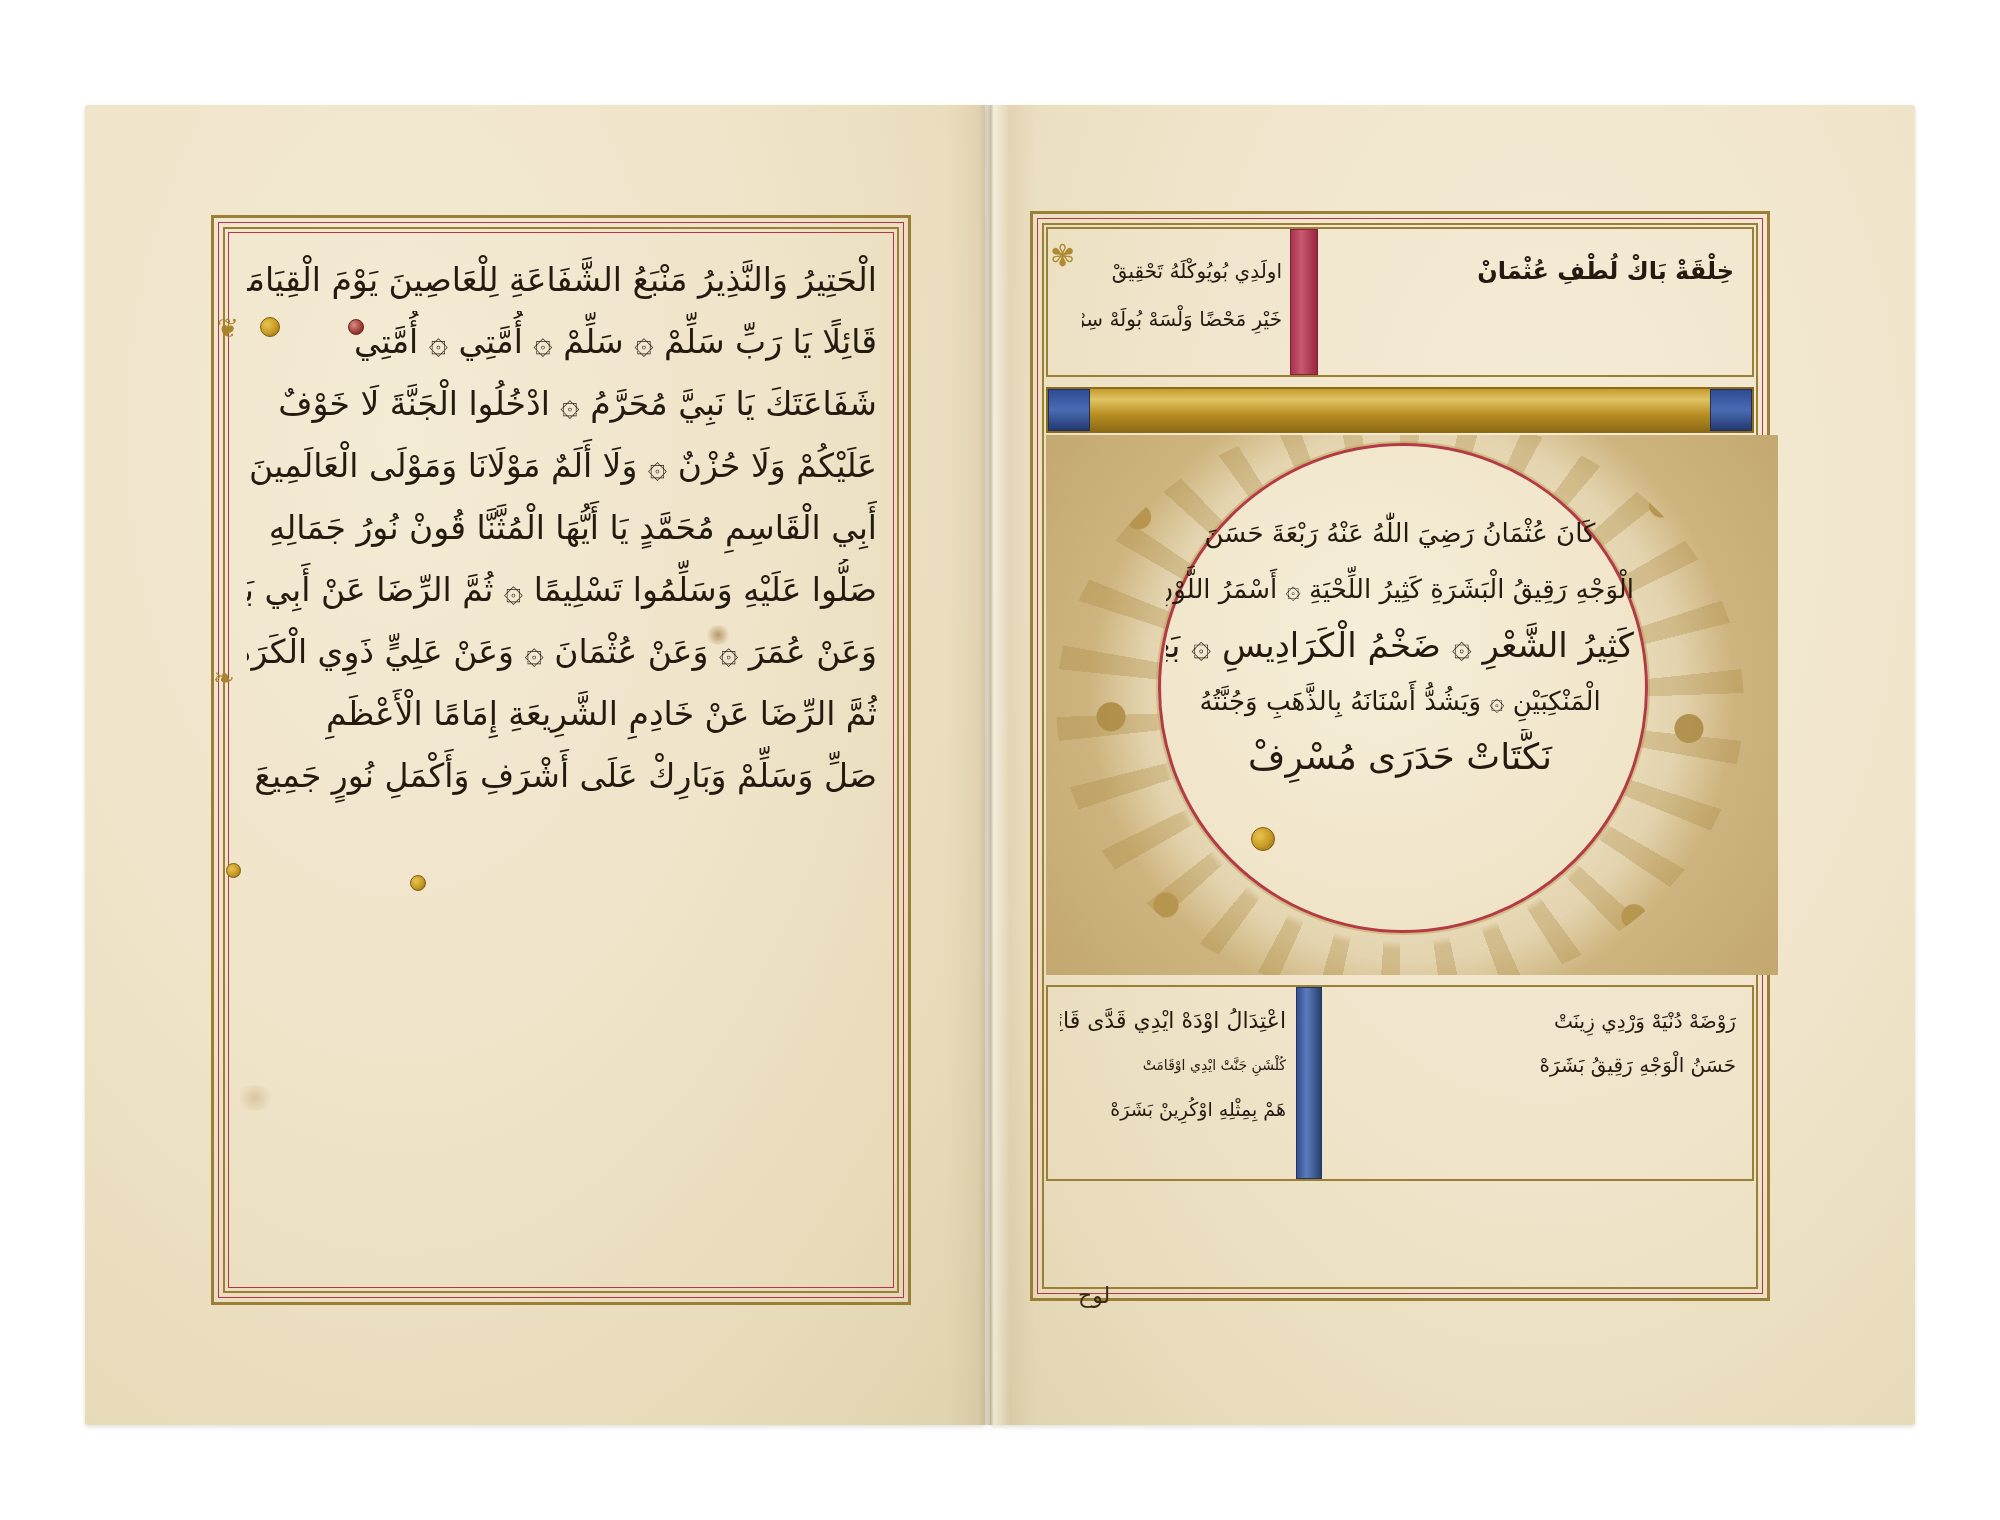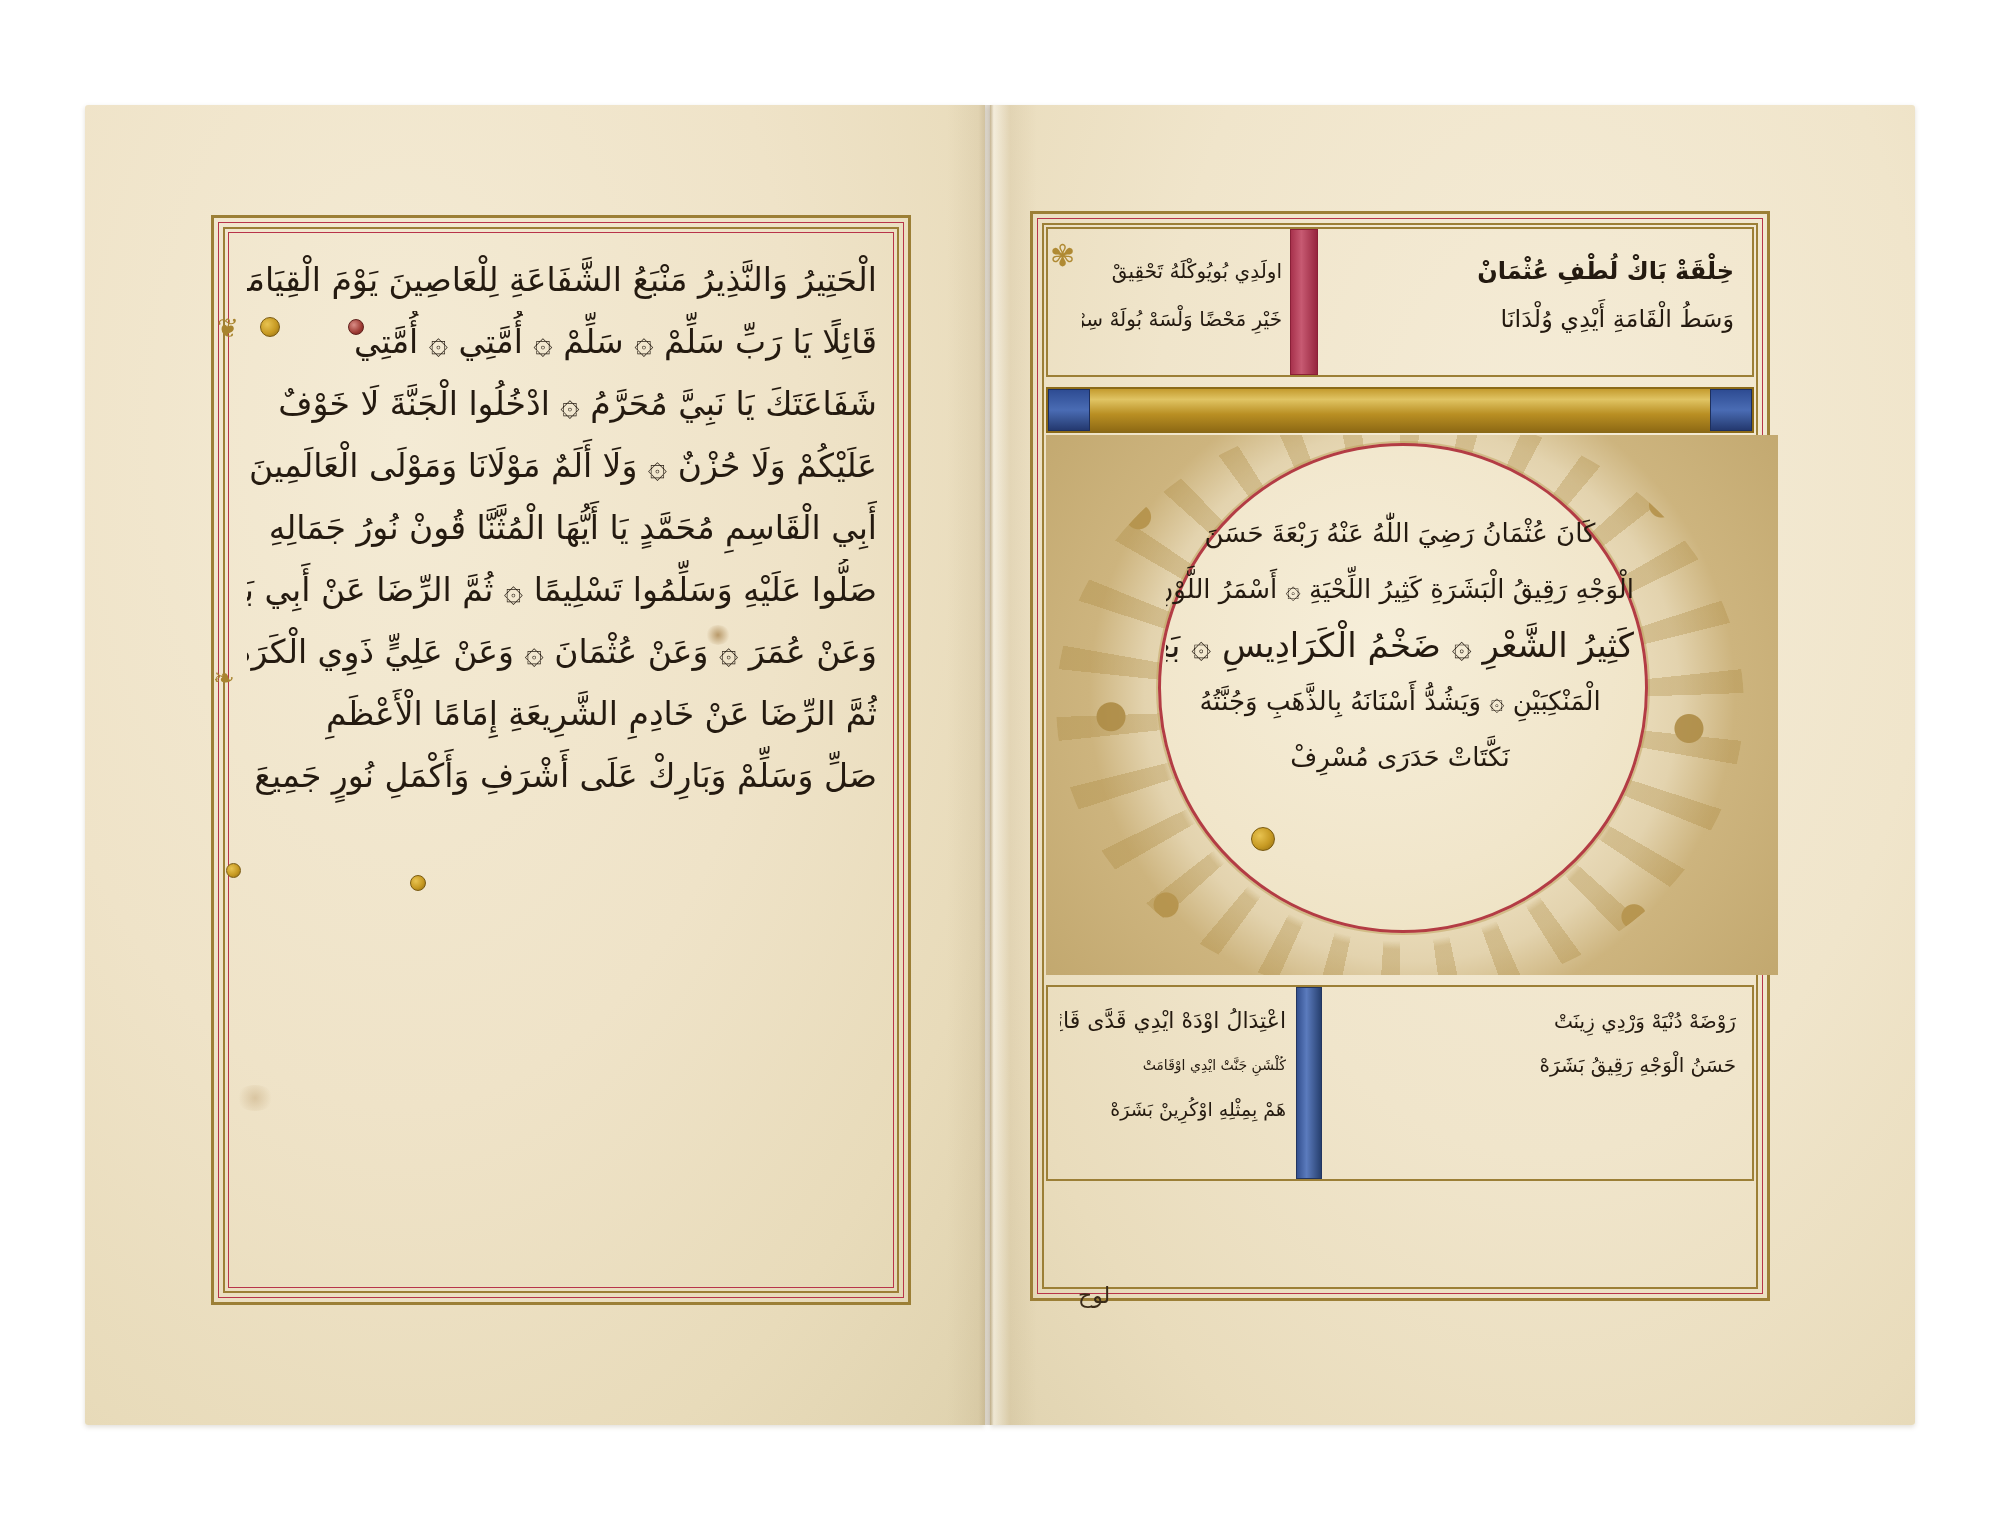--- a/index.html
+++ b/index.html
@@ -260,21 +260,20 @@
         <div class="frame-mid"></div>
         <div class="frame-in"></div>
       </div>
 
       <div class="panel panel-border" style="left:56px;top:122px;width:708px;height:150px;">
       </div>
       <div class="vsplit-red" style="left:300px;top:124px;width:28px;height:146px;"></div>
 
       <div class="txtblock small-col" style="left:340px;top:132px;width:416px;height:132px;padding:10px 12px;">
         <div class="aline" style="font-size:24px;line-height:48px;font-weight:bold;">خِلْقَةْ بَاكْ لُطْفِ عُثْمَانْ</div>
-        <div class="aline" style="font-size:24px;line-height:48px;">وَسَطُ الْقَامَةِ أَيْدِي وُلْدَانَا</div>
       </div>
 
       <div class="txtblock small-col" style="left:86px;top:132px;width:212px;height:132px;padding:10px 6px;">
         <div class="aline" style="font-size:20px;line-height:48px;">اولَدِي بُويُوكْلَهُ تَحْقِيقْ</div>
         <div class="aline" style="font-size:20px;line-height:48px;">خَيْرِ مَحْضًا وَلْسَهْ بُولَهْ سِرْبَابَا</div>
       </div>
 
       <div class="corner-flourish" style="left:60px;top:136px;color:#b08a33;font-size:30px;">✾</div>
 
       <div class="headband" style="left:56px;top:282px;width:708px;height:46px;">
@@ -298,21 +297,21 @@
                     -webkit-mask: radial-gradient(circle at 50% 50%, rgba(0,0,0,0) 0 236px, #000 244px 100%);
                     mask: radial-gradient(circle at 50% 50%, rgba(0,0,0,0) 0 236px, #000 244px 100%);"></div>
 
         <div class="med-circle" style="left:112px;top:8px;width:484px;height:484px;"></div>
 
         <div class="med-text" style="left:120px;top:70px;width:468px;">
           <div class="aline" style="font-size:26px;line-height:56px;">كَانَ عُثْمَانُ رَضِيَ اللّٰهُ عَنْهُ رَبْعَةَ حَسَنَ</div>
           <div class="aline" style="font-size:26px;line-height:56px;">الْوَجْهِ رَقِيقُ الْبَشَرَةِ كَثِيرُ اللِّحْيَةِ ۞ أَسْمَرُ اللَّوْنِ</div>
           <div class="aline" style="font-size:34px;line-height:56px;">كَثِيرُ الشَّعْرِ ۞ ضَخْمُ الْكَرَادِيسِ ۞ بَعِيدُ مَا بَيْنَ</div>
           <div class="aline" style="font-size:26px;line-height:56px;">الْمَنْكِبَيْنِ ۞ وَيَشُدُّ أَسْنَانَهُ بِالذَّهَبِ وَجُنَّتُهُ</div>
-          <div class="aline" style="font-size:26px;line-height:56px;">نَكَّتَاتْ حَدَرَى مُسْرِفْ</div>
+          <div class="aline" style="font-size:36px;line-height:56px;">نَكَّتَاتْ حَدَرَى مُسْرِفْ</div>
         </div>
 
         <span class="rosette" style="position:absolute;left:200px;top:392px;width:22px;height:22px;"></span>
       </div>
 
       <div class="panel panel-border" style="left:56px;top:880px;width:708px;height:196px;"></div>
       <div class="vsplit-blue" style="left:306px;top:882px;width:26px;height:192px;"></div>
 
       <div class="txtblock small-col" style="left:344px;top:886px;width:412px;height:186px;padding:8px 10px;">
         <div class="aline" style="font-size:20px;line-height:44px;">رَوْضَهْ دُنْيَهْ وَرْدِي زِينَتْ</div>

